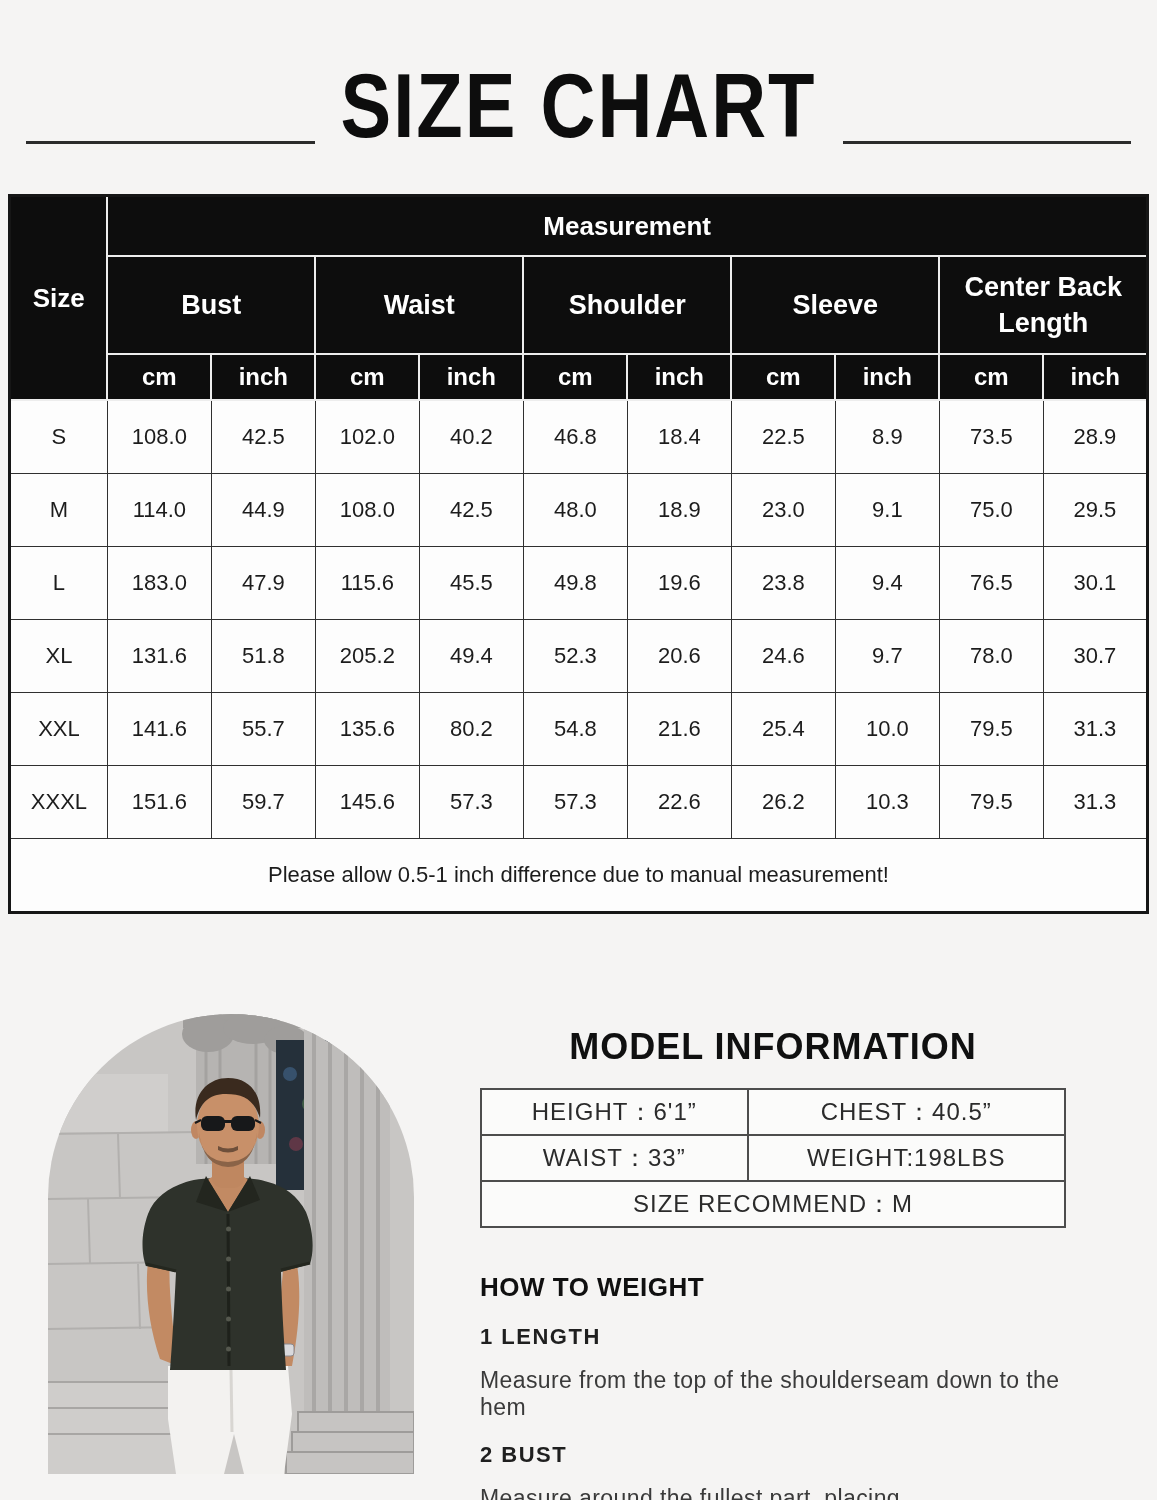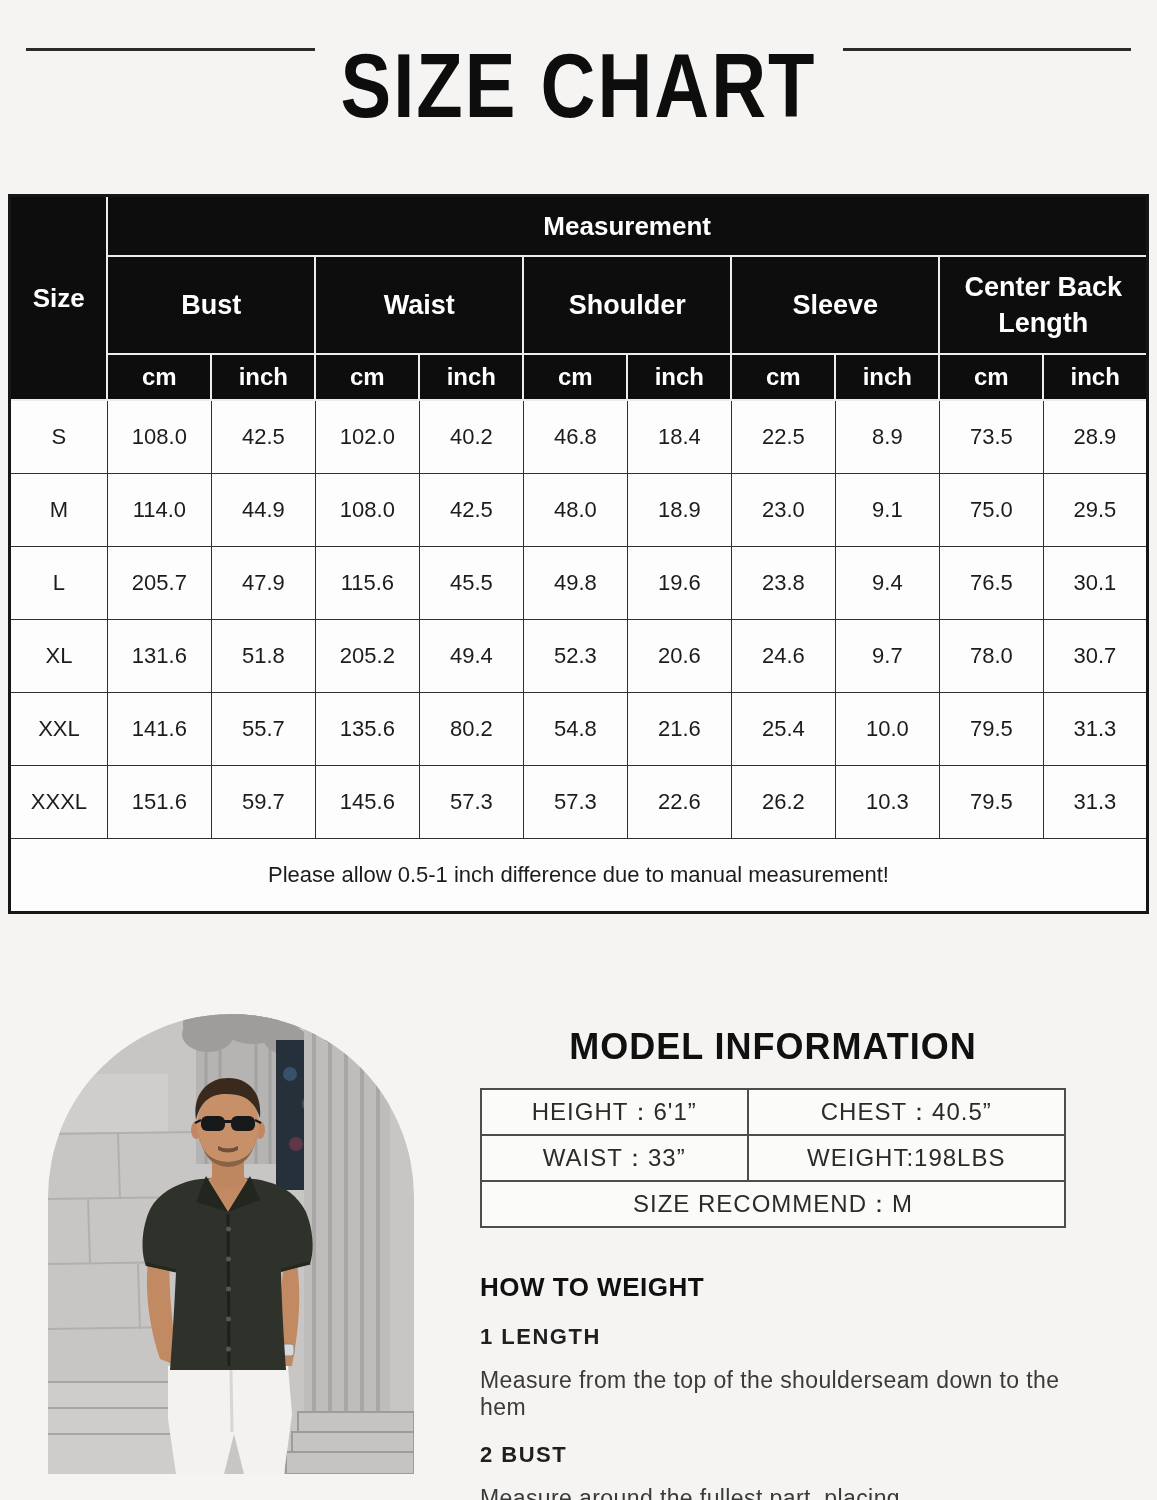--- a/index.html
+++ b/index.html
@@ -1,20 +1,20 @@
 <!DOCTYPE html>
 <html><head>
 <meta charset="utf-8">
 <style>
   html,body{margin:0;padding:0;}
   body{background:#f5f4f3;font-family:"Liberation Sans",sans-serif;}
   .page{width:1157px;height:1500px;position:relative;overflow:hidden;background:#f5f4f3;}
 
   
-  .title-row{display:flex;align-items:flex-start;gap:26px;padding:0 26px;margin:0;padding-top:48px;height:96px;box-sizing:content-box;}
+  .title-row{display:flex;align-items:flex-end;gap:26px;padding:0 26px;margin:0;padding-top:48px;height:96px;box-sizing:content-box;}
   .title-line{flex:1;height:3px;background:#2b2b2b;}
   .page-title{font-size:76px;font-weight:800;letter-spacing:2px;color:#0d0d0d;line-height:1;transform:scaleY(1.2);white-space:nowrap;}
 
   
   table.size{width:1141px;margin:50px 8px 0 8px;border-collapse:collapse;table-layout:fixed;border:3px solid #161616;}
   table.size col.c-size{width:8.6%;}
   table.size col.c-val{width:9.14%;}
   .hdr{background:#0d0d0d;color:#ffffff;border:2px solid #ededed;font-weight:bold;text-align:center;vertical-align:middle;padding:0 6px;margin-left:23px;}
   tr.r-meas .hdr{height:58px;font-size:26px;}
   .hdr.corner{font-size:27px;}
@@ -108,21 +108,21 @@
         <td>42.5</td>
         <td>48.0</td>
         <td>18.9</td>
         <td>23.0</td>
         <td>9.1</td>
         <td>75.0</td>
         <td>29.5</td>
       </tr>
       <tr>
         <td class="size-cell">L</td>
-        <td>205.7</td>
+        <td>183.0</td>
         <td>47.9</td>
         <td>115.6</td>
         <td>45.5</td>
         <td>49.8</td>
         <td>19.6</td>
         <td>23.8</td>
         <td>9.4</td>
         <td>76.5</td>
         <td>30.1</td>
       </tr>

